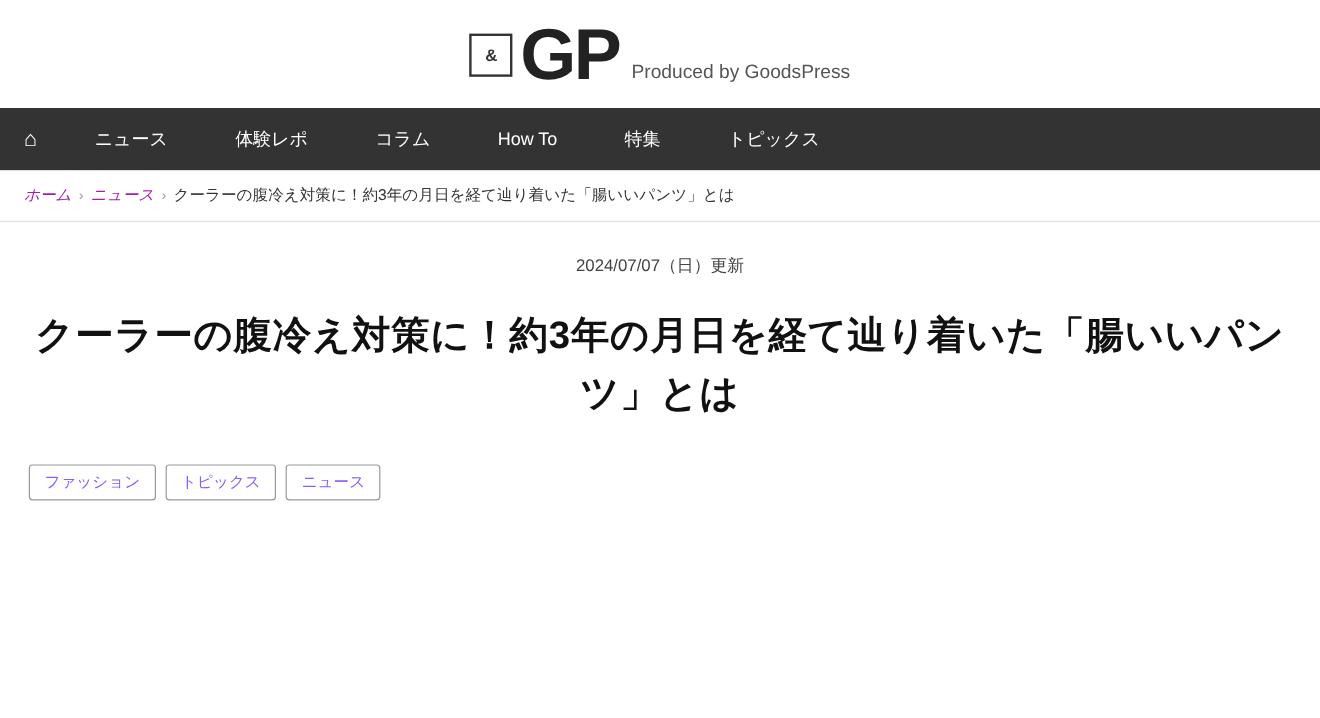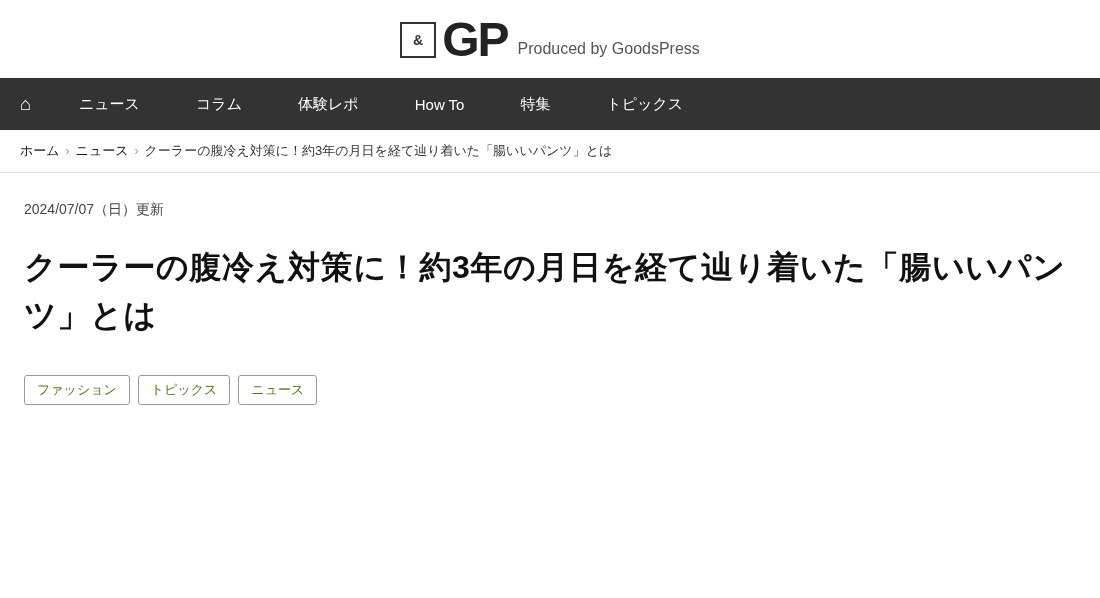--- a/index.html
+++ b/index.html
@@ -37,21 +37,21 @@
       border: 2px solid #333;
       display: flex;
       align-items: center;
       justify-content: center;
       font-size: 14px;
       font-weight: bold;
       color: #333;
     }
 
     .logo-gp {
-      font-size: 48px;
+      font-size: 60px;
       font-weight: 900;
       color: #222;
       letter-spacing: -2px;
       line-height: 1;
     }
 
     .logo-tagline {
       font-size: 16px;
       color: #555;
       margin-left: 4px;
@@ -94,38 +94,40 @@
       display: flex;
       align-items: center;
       padding: 12px 20px;
       background: #ffffff;
       border-bottom: 1px solid #e0e0e0;
       font-size: 13px;
       color: #555;
     }
 
     .breadcrumb-item {
-      color: #0f172a;
+      color: #a21caf;
       cursor: pointer;
+      font-style: italic;
     }
 
     .breadcrumb-separator {
       margin: 0 6px;
       color: #999;
       font-size: 12px;
     }
 
     .breadcrumb-current {
       color: #333;
     }
 
     
     .article-container {
       padding: 28px 24px 30px;
       max-width: 1100px;
+      text-align: center;
     }
 
     .article-date {
       font-size: 14px;
       color: #444;
       margin-bottom: 24px;
     }
 
     .article-title {
       font-size: 32px;
@@ -138,21 +140,21 @@
 
     
     .tag-list {
       display: flex;
       gap: 8px;
       flex-wrap: wrap;
     }
 
     .tag-item {
       border: 1px solid #999;
-      color: #4d7c0f;
+      color: #8b5cf6;
       font-size: 13px;
       padding: 5px 12px;
       border-radius: 3px;
       cursor: pointer;
       background: #fff;
     }
   </style>
 </head>
 <body>
 
@@ -168,24 +170,24 @@
 
 <nav class="main-nav">
   <div class="nav-items">
     <div class="nav-item nav-home">
       <span>⌂</span>
     </div>
     <div class="nav-item">
       <span>ニュース</span>
     </div>
     <div class="nav-item">
+      <span>体験レポ</span>
+    </div>
+    <div class="nav-item">
       <span>コラム</span>
-    </div>
-    <div class="nav-item">
-      <span>体験レポ</span>
     </div>
     <div class="nav-item">
       <span>How To</span>
     </div>
     <div class="nav-item">
       <span>特集</span>
     </div>
     <div class="nav-item">
       <span>トピックス</span>
     </div>

